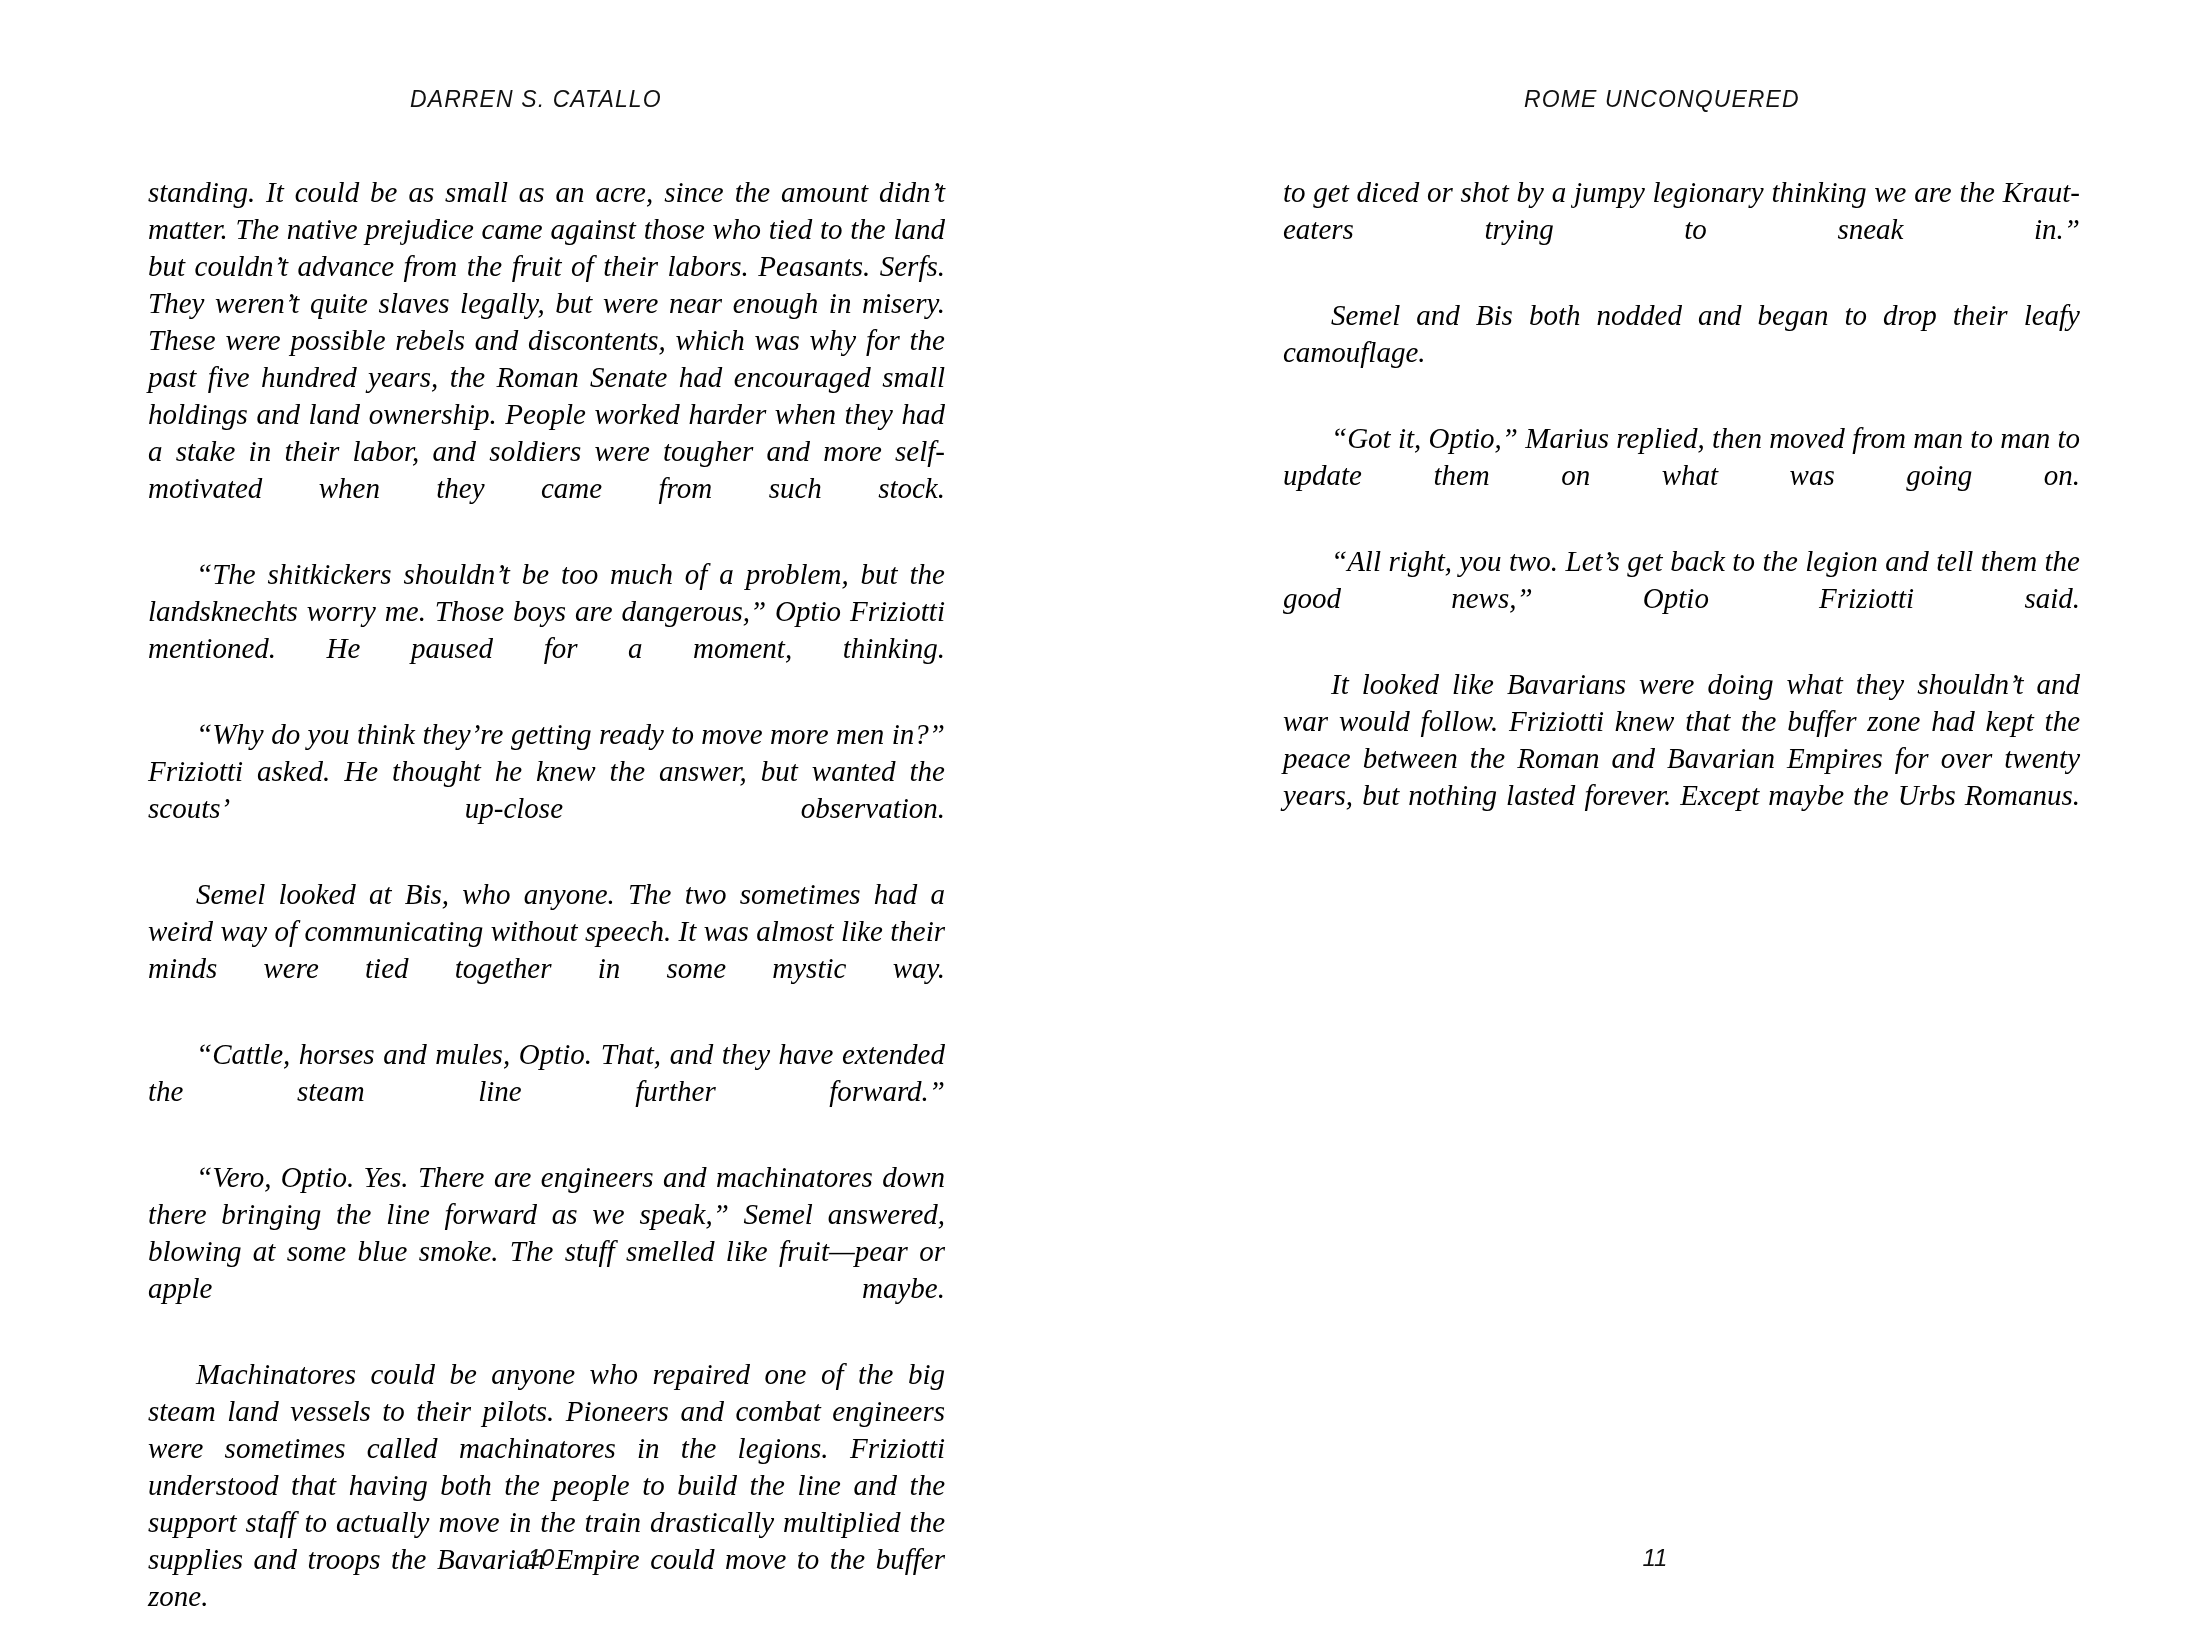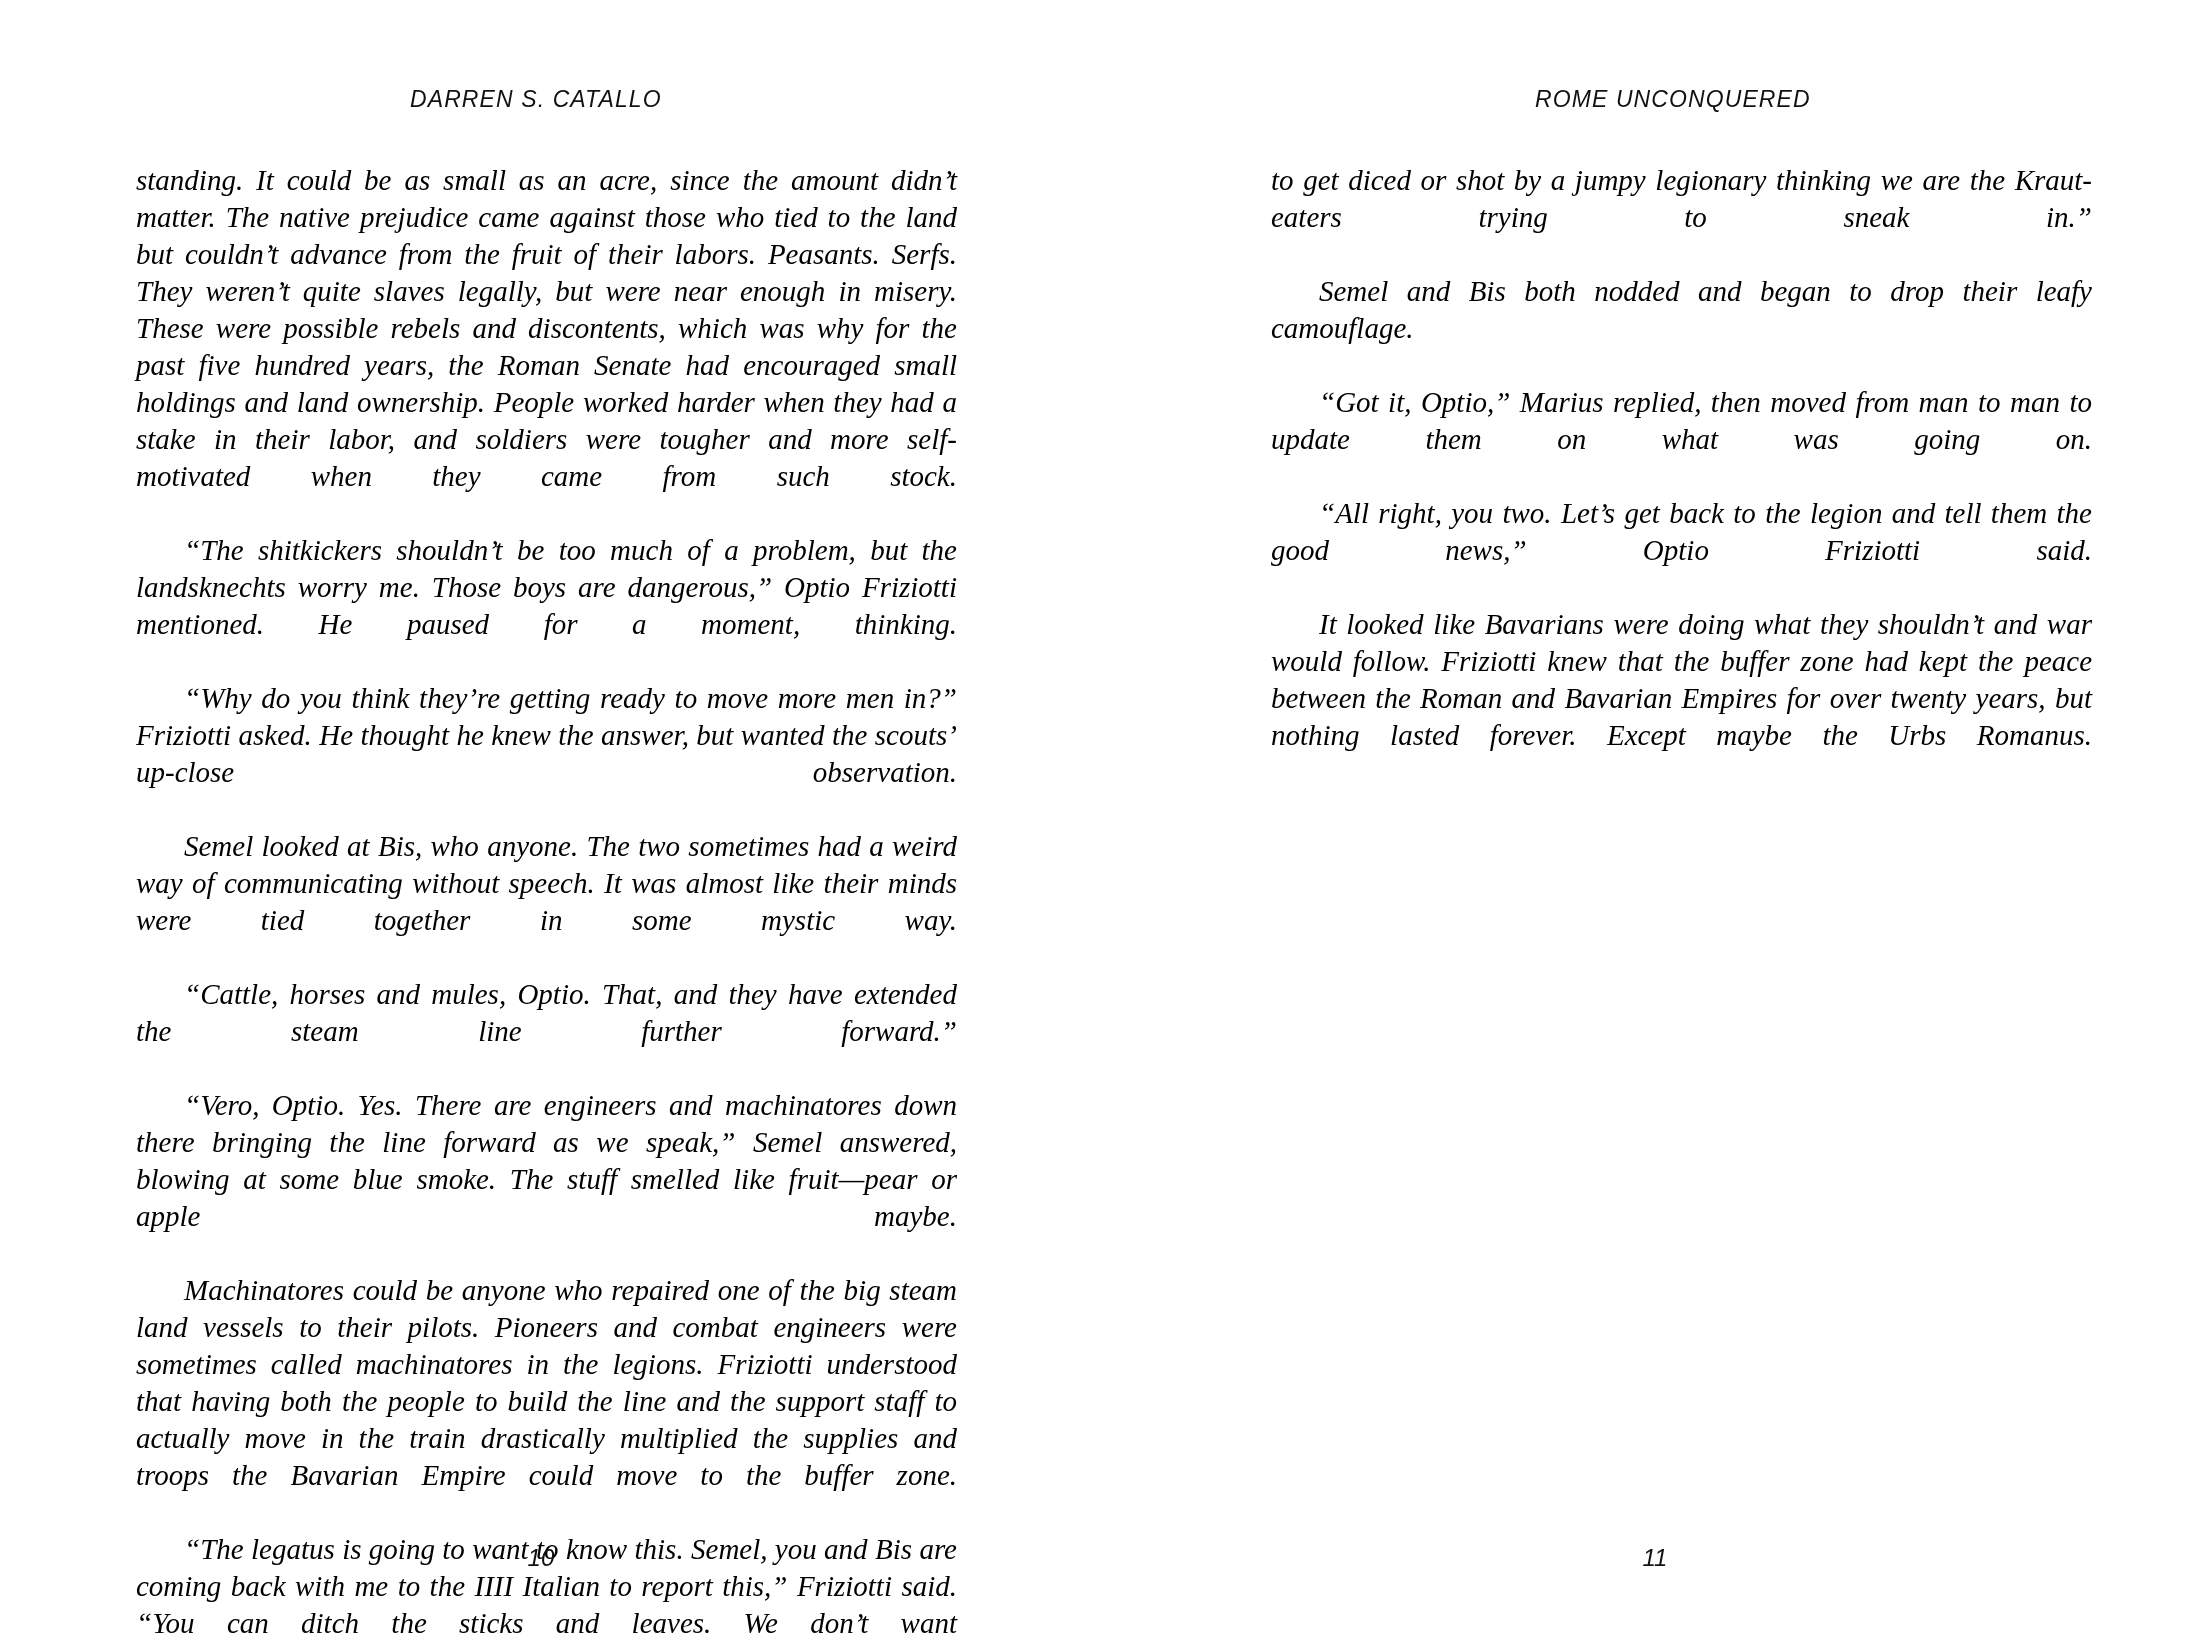--- a/index.html
+++ b/index.html
@@ -43,21 +43,21 @@
     font-size: 23px;
     letter-spacing: 1.1px;
     font-weight: 400;
     color: #111111;
     white-space: nowrap;
   }
   .page-left .running-head {
     left: 410px;
   }
   .page-right .running-head {
-    left: 433px;
+    left: 422px;
     text-align: center;
   }
 
   
   .text-column {
     position: absolute;
     top: 162px;
     width: 821px;
     font-size: 29px;
     line-height: 37px;
@@ -70,21 +70,21 @@
     left: 136px;
   }
   .page-right .text-column {
     left: 1271px;
   }
   .page-right .text-column {
     left: 169px;
   }
 
   .para {
-    margin: 0;
+    margin: 12px;
     text-indent: 48px;
     text-align: justify;
   }
   .para.continuation {
     text-indent: 0;
   }
   .para:last-child {
     text-align: justify;
   }
 

